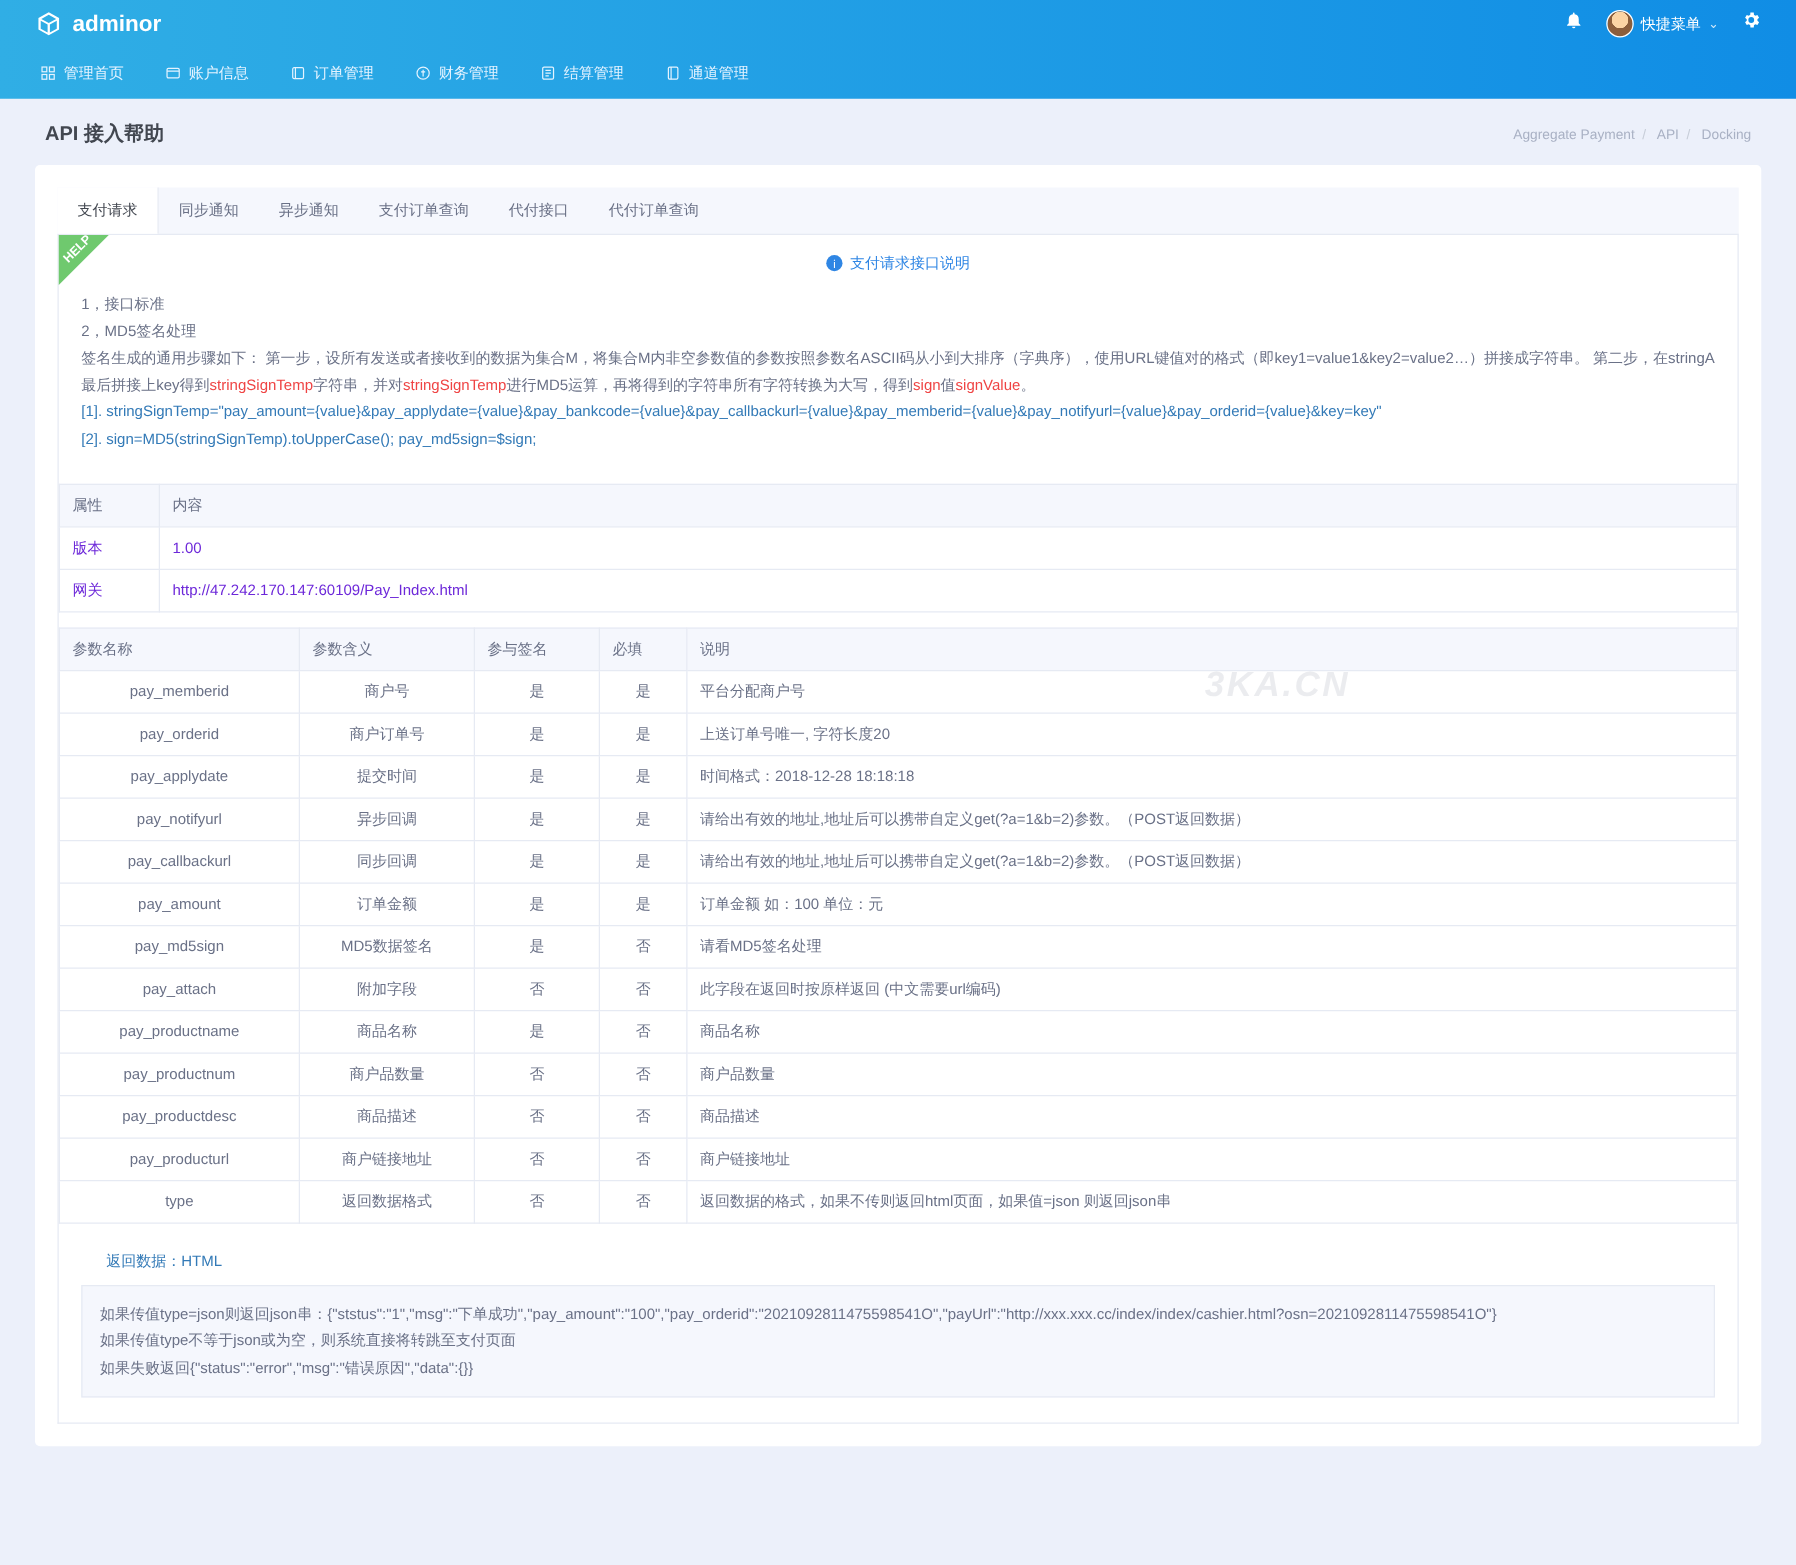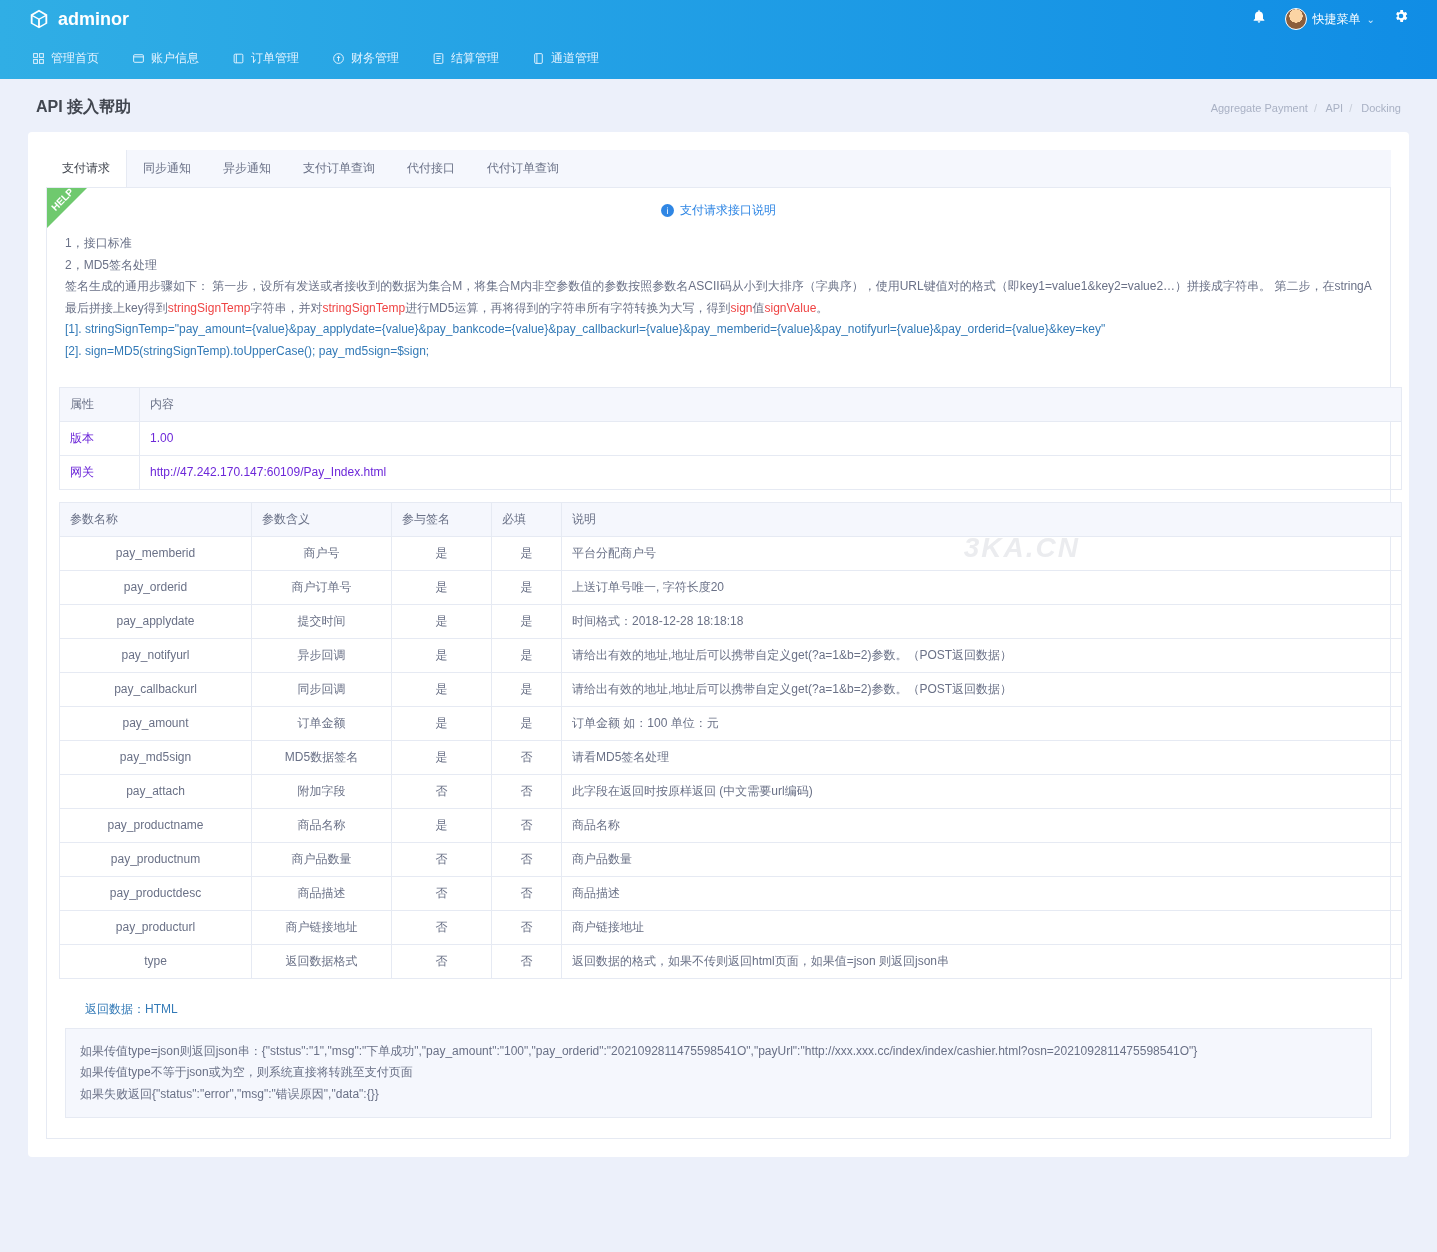--- a/index.html
+++ b/index.html
@@ -41,21 +41,21 @@
   .ribbon span { position: absolute; top: -34px; left: 2px; transform: rotate(-45deg); color: #fff; font-size: 10px; font-weight: 700; }
   
   .info-bar { text-align: center; padding: 14px 0; color: #2f86e4; font-size: 12px; }
   .info-bar::before { content: "ℹ"; display: inline-flex; width: 13px; height: 13px; border-radius: 50%; background: #2f86e4; color: #fff; align-items: center; justify-content: center; margin-right: 6px; font-size: 9px; }
   
   .desc-block { padding: 0 18px 24px; line-height: 1.8; color: #6a7187; }
   .desc-block .hl1 { color: #ef4444; }
   .desc-block .hl2 { color: #337ab7; }
   
   
-  table { border-collapse: collapse; width: calc(100% - 0px); margin: 0 12px 12px; }
+  table { border-collapse: collapse; width: calc(100% - 0px); margin: 0 0 12px; }
   th, td { border: 1px solid #e6eaf3; padding: 8px 10px; font-size: 12px; text-align: left; }
   th { background: #f5f7fd; color: #6a7187; font-weight: 500; }
   .t-main td:first-child, .t-main td:nth-child(2), .t-main td:nth-child(3), .t-main td:nth-child(4) { text-align: center; color: #6a7187; }
   .t-main td:nth-child(5) { color: #6a7187; }
   .t-meta td { color: #6d28d9; }
   
   .json-bar { display: flex; align-items: center; gap: 8px; padding: 10px 18px; color: #337ab7; font-size: 12px; }
   .json-bar svg { width: 12px; height: 12px; fill: #337ab7; }
   
   .json-block { margin: 0 18px; padding: 12px 14px; background: #f5f7fd; border: 1px solid #e6eaf3; color: #6a7187; line-height: 1.8; font-size: 12px; white-space: pre-wrap; word-break: break-all; }

